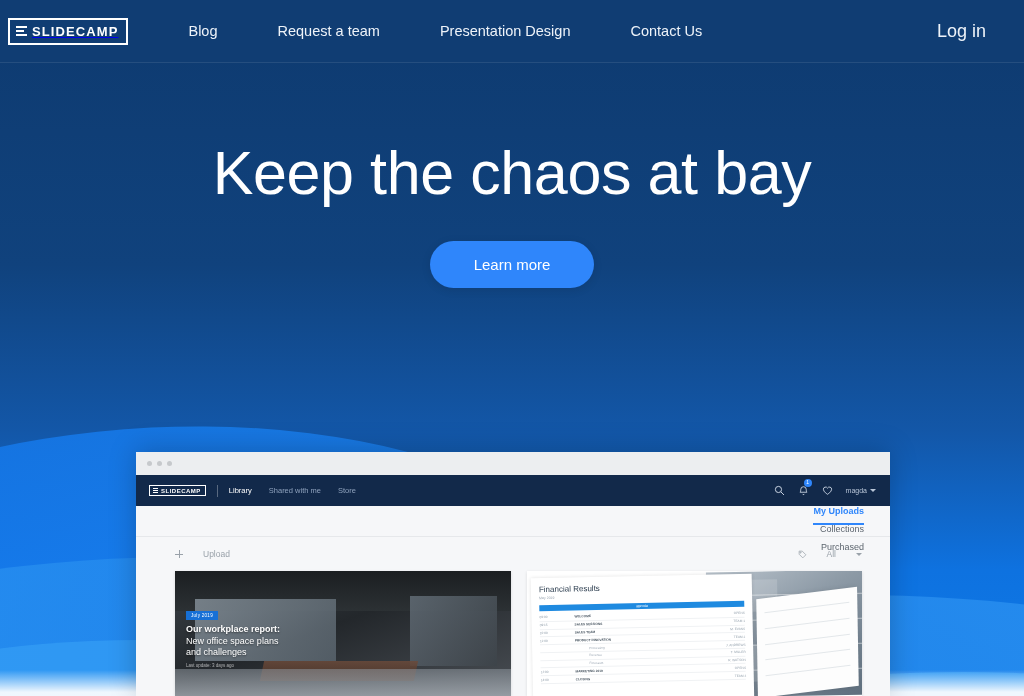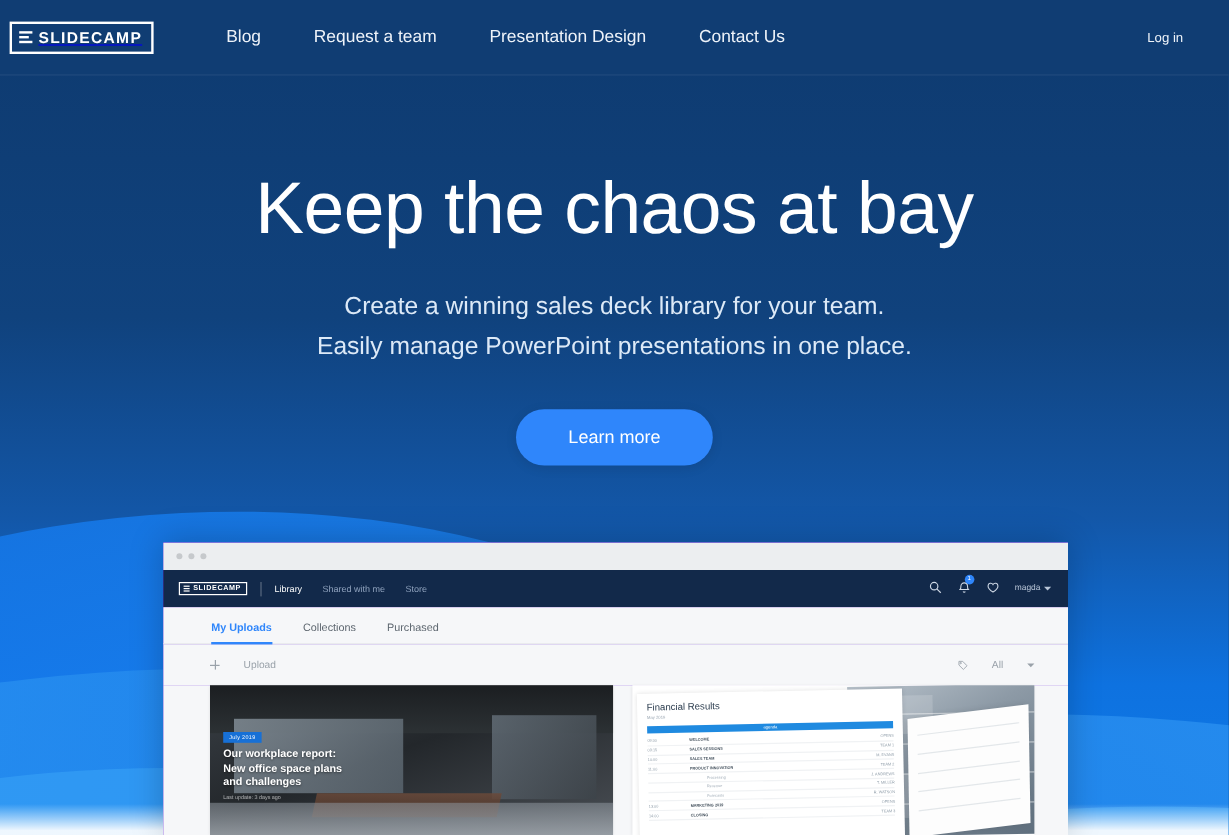--- a/index.html
+++ b/index.html
@@ -78,32 +78,32 @@
     cursor: pointer;
   }
   .logo-bars { display: flex; flex-direction: column; gap: 2px; }
   .logo-bars i { display: block; width: 11px; height: 2px; background: #fff; }
   .logo-bars i:nth-child(2) { width: 8px; }
   .logo-text {
     color: #fff; font-size: 13px; font-weight: bold;
     letter-spacing: 1.1px;
   }
   .nav-links {
-    display: flex; align-items: center; gap: 0px;
+    display: flex; align-items: center; gap: 16px;
     margin-left: 38px;
   }
   .nav-links a {
     color: #eef3f9; font-size: 14.5px;
     text-decoration: none;
     padding: 8px 22px;
     white-space: nowrap;
   }
   .nav-right { margin-left: auto; }
   .nav-right a {
-    color: #eef3f9; font-size: 11px; text-decoration: none;
+    color: #eef3f9; font-size: 18px; text-decoration: none;
     padding: 8px 2px;
   }
 
   
   .hero {
     position: absolute; top: 63px; left: 0; right: 0;
     text-align: center;
     z-index: 20;
   }
   .hero-title {
@@ -198,20 +198,21 @@
   .caret-dn {
     width: 0; height: 0;
     border-left: 3px solid transparent; border-right: 3px solid transparent;
     border-top: 3px solid #b9c6d8;
     display: block;
   }
   .mock-tabs {
     height: 31px; background: #f6f7f9;
     display: flex; align-items: flex-end; padding-left: 40px;
     border-bottom: 1px solid #e6e8eb;
+    flex-direction: column;
   }
   .mock-tab {
     font-size: 9px; color: #5d666f;
     padding: 0 0 8px 0; margin-right: 26px;
     position: relative; cursor: pointer;
   }
   .mock-tab.active { color: #2f86fb; font-weight: bold; }
   .mock-tab.active::after {
     content: ""; position: absolute; left: 0; right: 0; bottom: -1px;
     height: 2px; background: #2f86fb;
@@ -285,21 +286,21 @@
     display: inline-block;
     background: #1770d6; color: #fff;
     font-size: 4.5px; padding: 2px 5px;
     letter-spacing: .3px;
     margin-bottom: 4px;
   }
   .card-h {
     color: #fff; font-size: 9px; font-weight: bold; line-height: 1.28;
     text-shadow: 0 1px 2px rgba(0,0,0,.5);
   }
-  .card-h em { font-style: normal; font-weight: bold; }
+  .card-h em { font-style: normal; font-weight: normal; }
   .card-meta {
     color: rgba(255,255,255,.62); font-size: 4.5px; margin-top: 4px;
   }
 
   
   .card-hover { background: #14365e; }
   .card-hover-inner { position: absolute; inset: 0; }
   .heart-btn {
     position: absolute; left: 8px; top: 7px;
     width: 15px; height: 15px;
@@ -413,24 +414,20 @@
   </div>
 
   <div class="nav-right">
     <a href="#">Log in</a>
   </div>
 </nav>
 
 <section class="hero">
   <h1 class="hero-title">Keep the chaos at bay</h1>
 
-  <div class="hero-sub">
-    <span>Create a winning sales deck library for your team.</span>
-    <span>Easily manage PowerPoint presentations in one place.</span>
-  </div>
 
   <div class="cta-wrap">
     <button class="cta-btn">Learn more</button>
   </div>
 </section>
 
 <div class="mockup">
 
   <div class="mock-chrome">
     <i></i>

